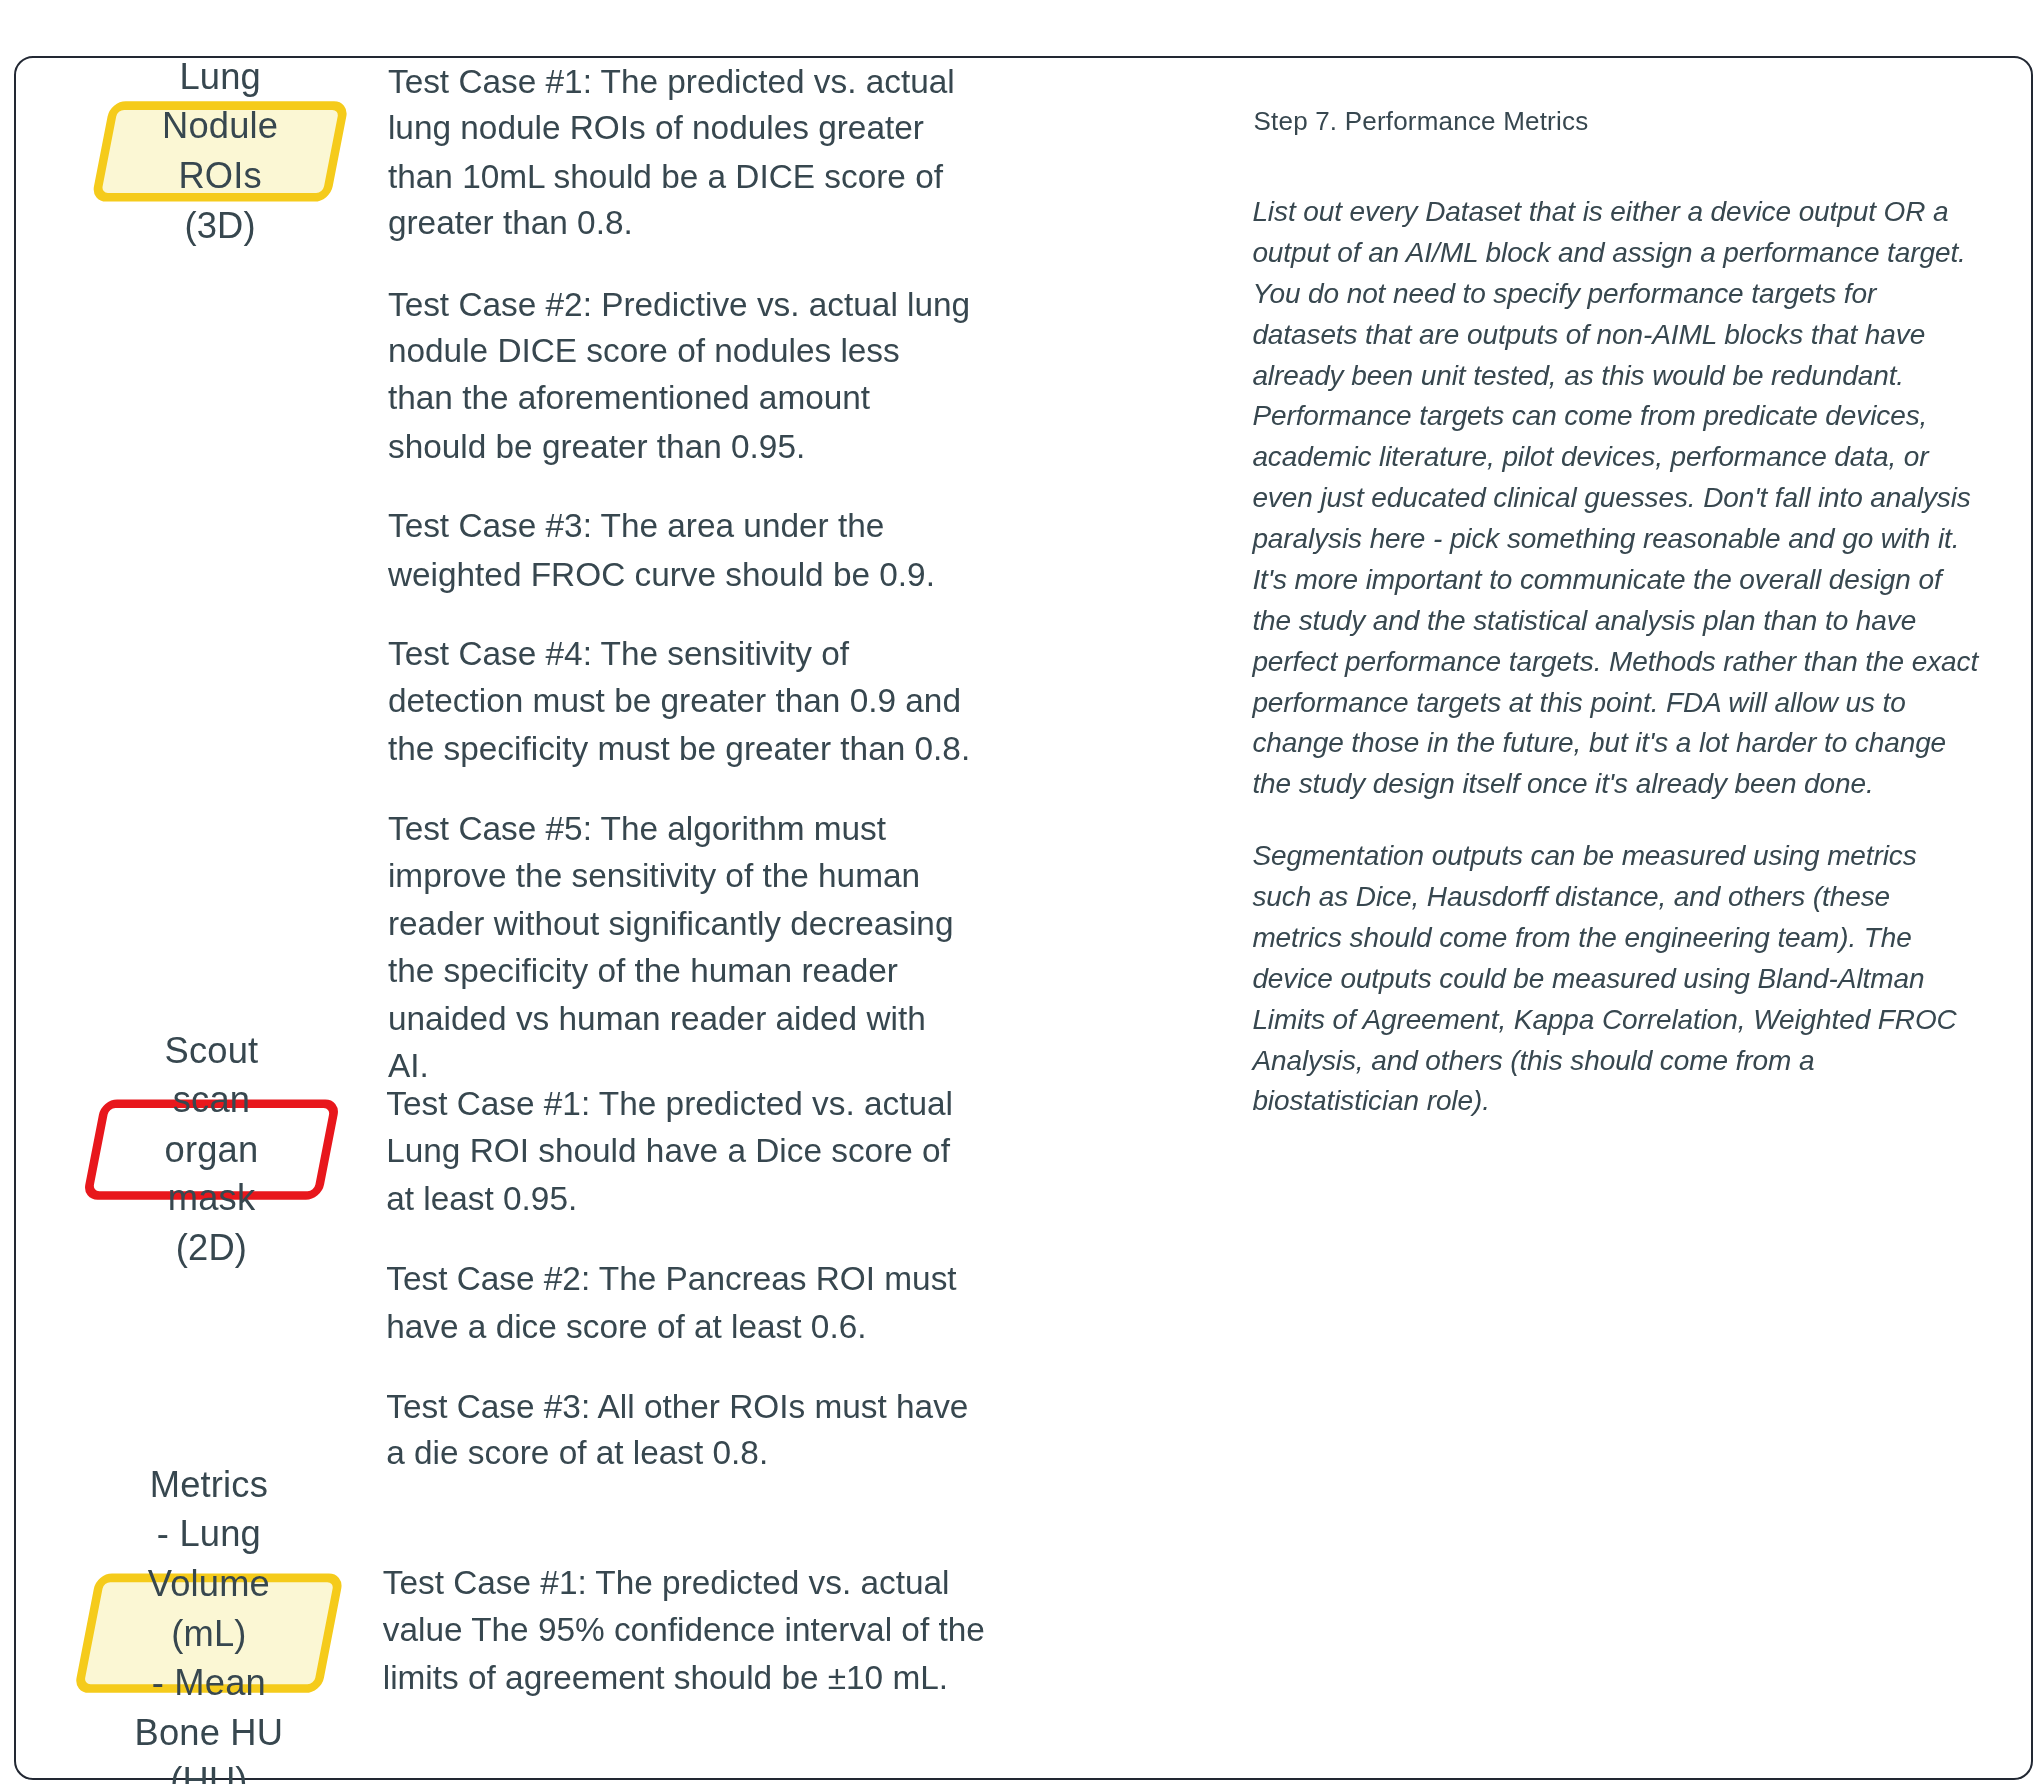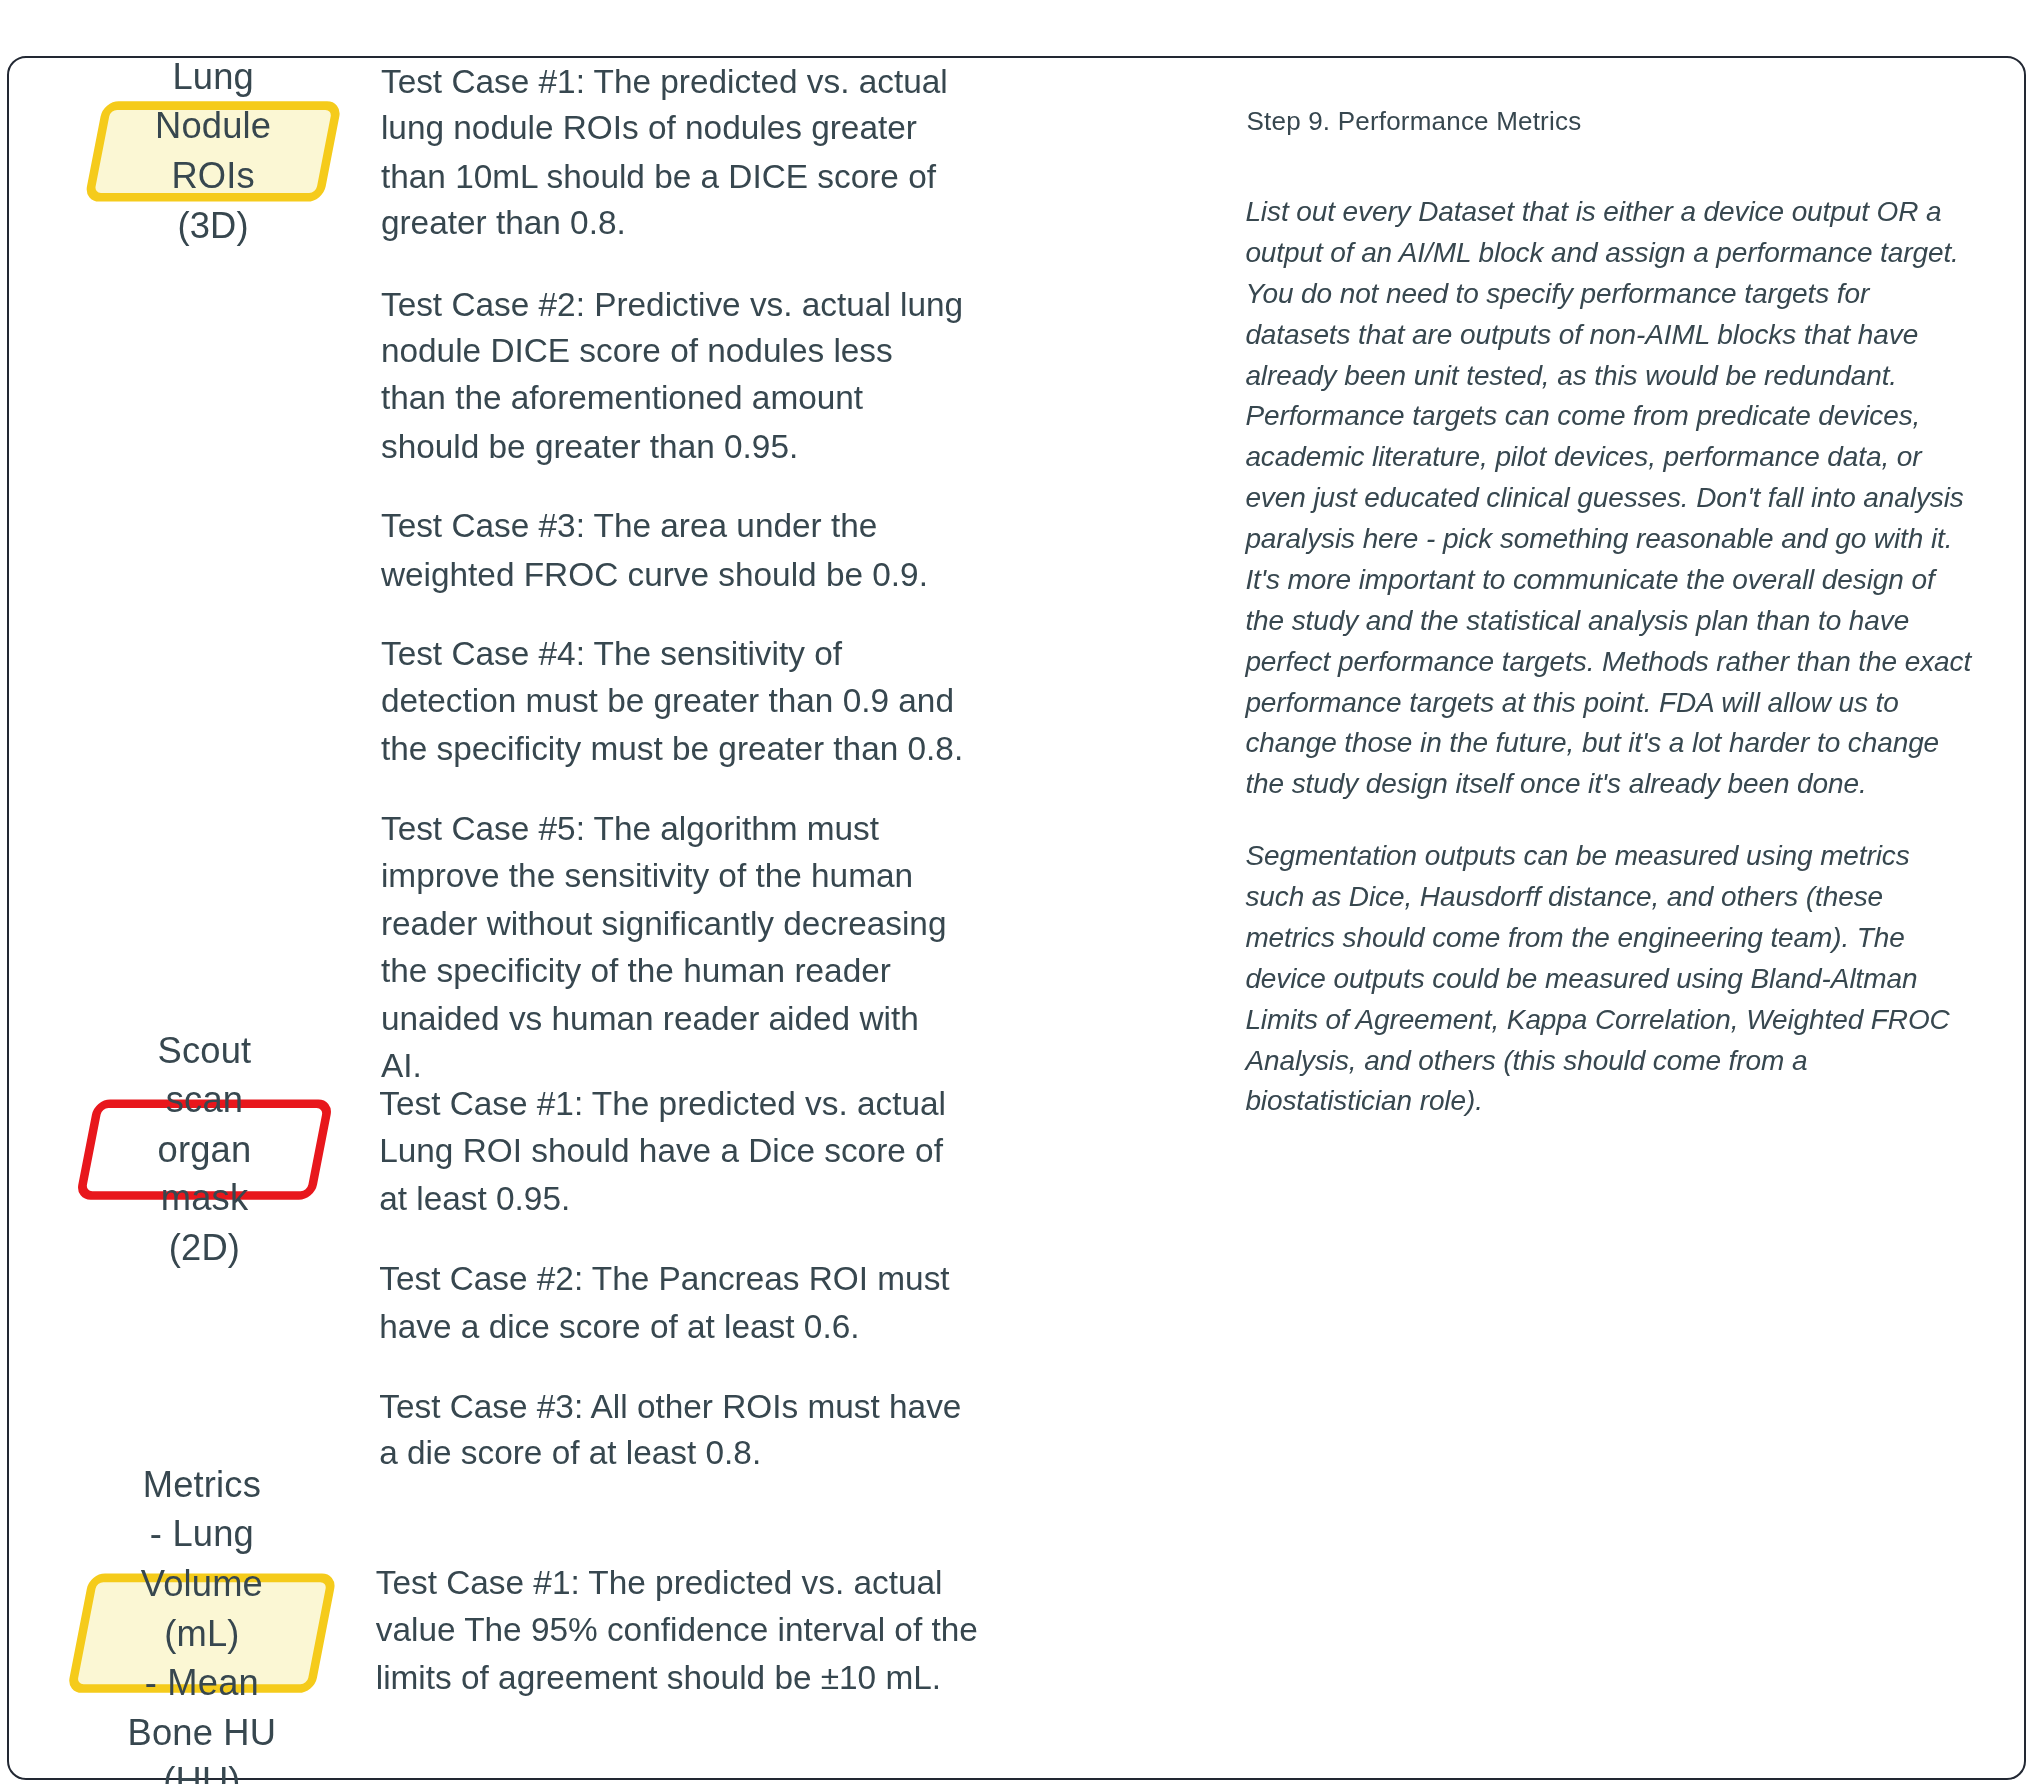--- a/index.html
+++ b/index.html
@@ -9,21 +9,21 @@
   }
   body {
     width: 2035px;
     height: 1784px;
     font-family: "Liberation Sans", sans-serif;
     -webkit-font-smoothing: antialiased;
   }
 
   .page-frame {
     position: absolute;
-    left: 7px;
+    left: 14px;
     top: 56px;
     width: 2019px;
     height: 1724px;
     border: 2.8px solid #222833;
     border-radius: 19px;
     box-sizing: border-box;
     background: #ffffff;
     padding-left: 40px;
   }
 
@@ -182,21 +182,21 @@
           </div>
         </div>
         <div class="cases" style="width:354px; margin-left:29px; margin-top:0px;">
           <p>Test Case #1: The predicted vs. actual value The 95% confidence interval of the limits of agreement should be ±10 mL.</p>
         </div>
       </div>
 
     </div>
 
     <div class="right-col" style="transform-origin: 0px 0px; transform: scale(1);">
-      <div class="right-title">Step 9. Performance Metrics</div>
+      <div class="right-title">Step 7. Performance Metrics</div>
       <div class="right-body">
         <p>List out every Dataset that is either a device output OR a output of an AI/ML block and assign a performance target. You do not need to specify performance targets for datasets that are outputs of non-AIML blocks that have already been unit tested, as this would be redundant. Performance targets can come from predicate devices, academic literature, pilot devices, performance data, or even just educated clinical guesses. Don't fall into analysis paralysis here - pick something reasonable and go with it. It's more important to communicate the overall design of the study and the statistical analysis plan than to have perfect performance targets. Methods rather than the exact performance targets at this point. FDA will allow us to change those in the future, but it's a lot harder to change the study design itself once it's already been done.</p>
         <p>Segmentation outputs can be measured using metrics such as Dice, Hausdorff distance, and others (these metrics should come from the engineering team). The device outputs could be measured using Bland-Altman Limits of Agreement, Kappa Correlation, Weighted FROC Analysis, and others (this should come from a biostatistician role).</p>
       </div>
     </div>
 
   </div>
 </div>
 
 

